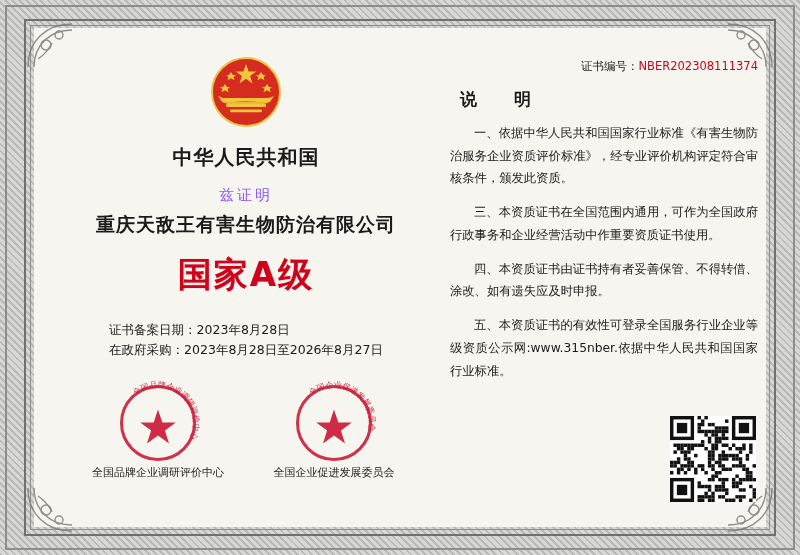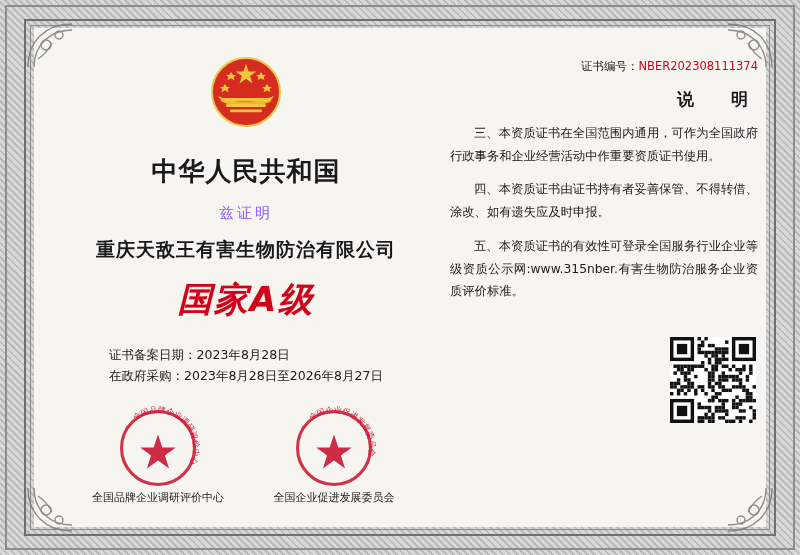--- a/index.html
+++ b/index.html
@@ -81,51 +81,50 @@
     text-align: center;
   }
   .emblem {
     margin: 6px auto 4px;
     width: 96px;
     height: 96px;
     position: relative;
   }
   .title-main {
     font-family: "DejaVu Sans", sans-serif;
-    font-size: 26px;
+    font-size: 20px;
     font-weight: bold;
     color: #1a1a1a;
     letter-spacing: 1px;
     line-height: 1.38;
-    margin-top: 16px;
+    margin-top: 6px;
   }
   .zizhengming {
     font-family: "DejaVu Sans", sans-serif;
     font-size: 15px;
     color: #8b5cf6;
     margin-top: 14px;
     letter-spacing: 3px;
   }
   .company {
     font-family: "DejaVu Sans", sans-serif;
     font-size: 19px;
     font-weight: bold;
     color: #1a1a1a;
-    margin-top: 14px;
+    margin-top: 7px;
     letter-spacing: 1px;
   }
   .grade {
     font-family: "DejaVu Sans", sans-serif;
     font-size: 34px;
     font-weight: bold;
     color: #d0021b;
     margin-top: 14px;
     letter-spacing: 2px;
     text-shadow: 0 0 1px rgba(180,0,20,0.45);
-    font-style: italic;
   }
   .dates {
     margin-top: 22px;
     font-family: "DejaVu Sans", sans-serif;
     font-size: 12.5px;
     color: #1a1a1a;
     line-height: 1.65;
     display: inline-block;
     text-align: left;
   }
@@ -167,21 +166,21 @@
     text-align: right;
     margin-top: 23px;
     white-space: nowrap;
   }
   .cert-no .num { color: #d0021b; }
   .shuoming {
     font-family: "DejaVu Sans", sans-serif;
     font-size: 17px;
     font-weight: bold;
     color: #1a1a1a;
-    text-align: right;
+    text-align: left;
     letter-spacing: 10px;
     margin-top: 14px;
     text-indent: 10px;
   }
   .clause {
     font-family: "DejaVu Sans", sans-serif;
     font-size: 12.3px;
     color: #1a1a1a;
     line-height: 1.85;
     margin-top: 11px;
@@ -332,23 +331,24 @@
     </div>
 
     <div class="right-col">
 
       <div class="cert-no">
         <span>证书编号：</span><span class="num">NBER202308111374</span>
       </div>
 
       <div class="shuoming">说　明</div>
 
+      <div class="clause">一、依据中华人民共和国国家行业标准《有害生物防治服务企业资质评价标准》，经专业评价机构评定符合审核条件，颁发此资质。</div>
       <div class="clause">三、本资质证书在全国范围内通用，可作为全国政府行政事务和企业经营活动中作重要资质证书使用。</div>
       <div class="clause">四、本资质证书由证书持有者妥善保管、不得转借、涂改、如有遗失应及时申报。</div>
-      <div class="clause">五、本资质证书的有效性可登录全国服务行业企业等级资质公示网:www.315nber.有害生物防治服务企业资质评价标准。</div>
+      <div class="clause">五、本资质证书的有效性可登录全国服务行业企业等级资质公示网:www.315nber.依据中华人民共和国国家行业标准。</div>
 
       <div class="qr">
         <svg class="qrbox" width="86" height="86" viewBox="0 0 86 86" id="qr-svg">
             <rect width="86" height="86" fill="#ffffff"></rect>
             <rect x="27.52" y="0" width="3.44" height="3.44" fill="#111"></rect>
             <rect x="34.4" y="0" width="3.44" height="3.44" fill="#111"></rect>
             <rect x="30.96" y="3.44" width="3.44" height="3.44" fill="#111"></rect>
             <rect x="55.04" y="3.44" width="3.44" height="3.44" fill="#111"></rect>
             <rect x="27.52" y="6.88" width="3.44" height="3.44" fill="#111"></rect>
             <rect x="30.96" y="6.88" width="3.44" height="3.44" fill="#111"></rect>

